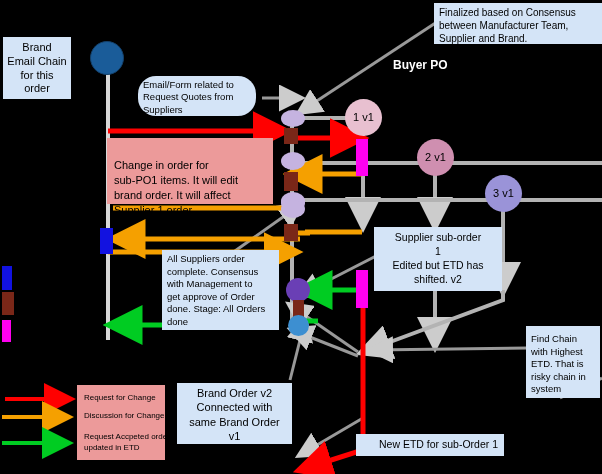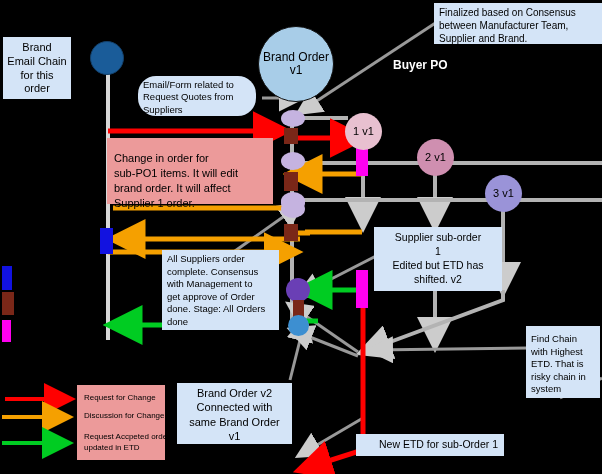--- a/index.html
+++ b/index.html
@@ -128,25 +128,22 @@
 
   <div class="circle" style="left:286px;top:278px;width:24px;height:24px;background:#6a3fb5;"></div>
   <div class="swatch" style="left:293px;top:300px;width:11px;height:17px;background:#7a2718;"></div>
   <div class="circle" style="left:288px;top:315px;width:21px;height:21px;background:#3d8fd1;"></div>
 
   <div class="swatch" style="left:100px;top:228px;width:13px;height:26px;background:#1212e0;"></div>
 
   <div class="circle" style="left:90px;top:41px;width:34px;height:34px;background:#1a5c99;
               border:1px solid #14416b;"></div>
 
-  <div class="circle" style="left:258px;top:26px;width:76px;height:76px;background:#a8cde8;
-              border:1px solid #111;font-size:12px;">Brand Order
-v1</div>
-
-  <div class="circle" style="left:345px;top:113px;width:37px;height:37px;background:#e8c0d0;
+
+  <div class="circle" style="left:345px;top:99px;width:37px;height:37px;background:#e8c0d0;
               font-size:11px;">1
 v1</div>
 
   <div class="circle" style="left:417px;top:139px;width:37px;height:37px;background:#cf8fb0;
               font-size:11px;">2
 v1</div>
 
   <div class="circle" style="left:485px;top:175px;width:37px;height:37px;background:#9a93d8;
               font-size:11px;">3
 v1</div>
@@ -161,21 +158,21 @@
               padding:3px 5px;line-height:1.3;border-radius:18px;">Email/Form related to
 Request Quotes from
 Suppliers</div>
 
   <div class="box blue-box" style="left:434px;top:3px;width:168px;height:41px;font-size:10px;
               padding:3px 5px;line-height:1.3;">Finalized based on Consensus
 between Manufacturer Team,
 Supplier and Brand.</div>
 
   <div class="box pink-box" style="left:107px;top:138px;width:166px;height:66px;font-size:11px;
-              padding:13px 7px;line-height:1.35;">Change in order for
+              padding:20px 7px;line-height:1.35;">Change in order for
 sub-PO1 items. It will edit
 brand order. It will affect
 Supplier 1 order.</div>
 
   <div class="box blue-box" style="left:162px;top:250px;width:117px;height:80px;font-size:9.5px;
               padding:3px 5px;line-height:1.32;">All Suppliers order
 complete. Consensus
 with Management to
 get approve of Order
 done. Stage: All Orders

